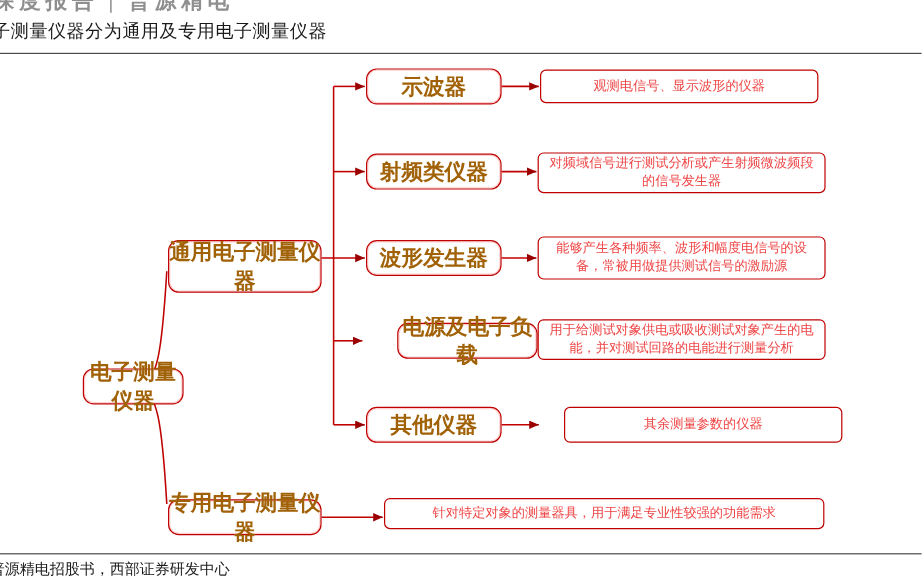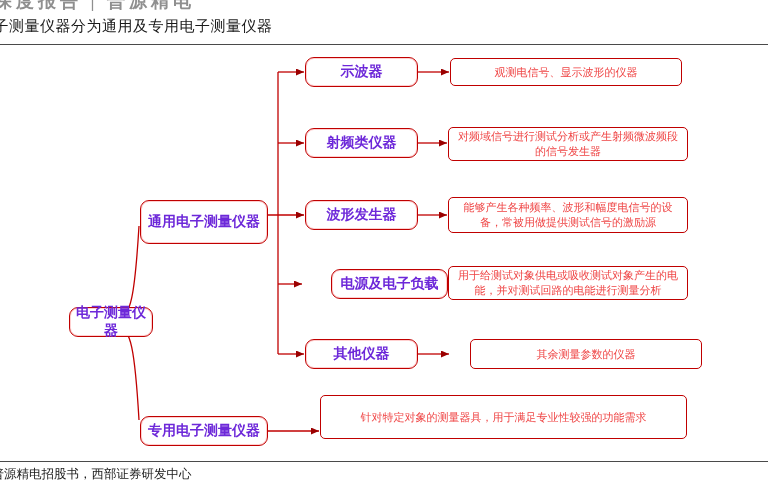--- a/index.html
+++ b/index.html
@@ -34,21 +34,21 @@
 
   .canvas{position:absolute;left:0;top:45px;width:768px;height:415px;}
   .canvas svg{position:absolute;left:0;top:-45px;width:768px;height:480px;}
 
   .node,.desc{
     position:absolute;background:#fff;box-sizing:border-box;
     display:flex;align-items:center;justify-content:center;text-align:center;
   }
   .node{
     border:1.4px solid #c00000;border-radius:9px;
-    font-weight:bold;font-size:14px;color:#6d28d9;
+    font-weight:bold;font-size:18px;color:#a16207;
     box-shadow:inset 0 0 0 1px rgba(255,120,120,.35);
   }
   .desc{
     border:1.1px solid #c00000;border-radius:5px;
     font-size:11px;line-height:1.32;color:#ef4444;padding:1px 7px;
   }
 
   
   .root      {left:35px; top:262px;width:84px; height:30px;margin-left:34px;}
   .b-general {left:140px;top:155px;width:128px;height:44px;}
@@ -58,21 +58,21 @@
   .s2{left:305px;top:83px; width:113px;height:30px;}
   .s3{left:305px;top:155px;width:113px;height:30px;}
   .s4{left:303px;top:224px;width:117px;height:30px;margin-left:28px;}
   .s5{left:305px;top:294px;width:113px;height:30px;}
 
   .d1{left:450px;top:13px; width:232px;height:28px;}
   .d2{left:448px;top:82px; width:240px;height:34px;}
   .d3{left:448px;top:152px;width:240px;height:36px;}
   .d4{left:448px;top:221px;width:240px;height:34px;}
   .d5{left:450px;top:294px;width:232px;height:30px;margin-left:20px;}
-  .d6{left:320px;top:350px;width:367px;height:44px;}
+  .d6{left:320px;top:370px;width:367px;height:26px;}
 
   
   .footer{
     position:absolute;left:0;top:466px;width:280px;height:14px;overflow:hidden;
   }
   .footer span{
     display:block;margin-left:-71px;font-size:12.5px;color:#1a1a1a;white-space:nowrap;
   }
 </style>
 </head>

